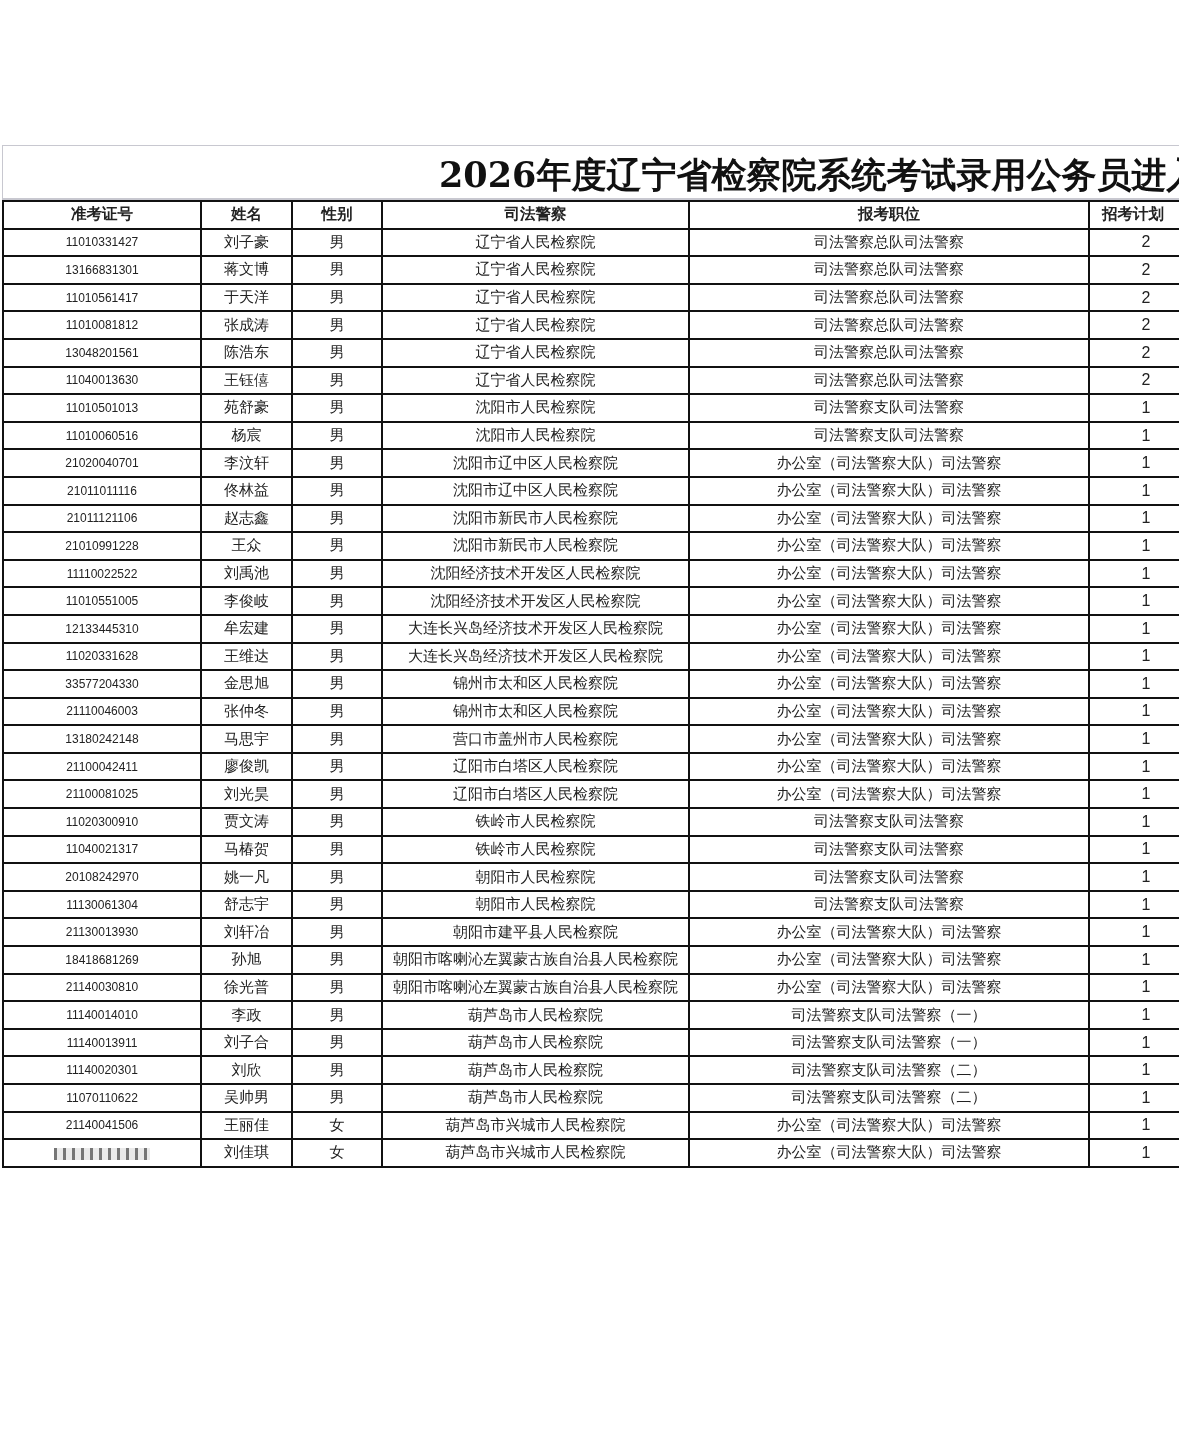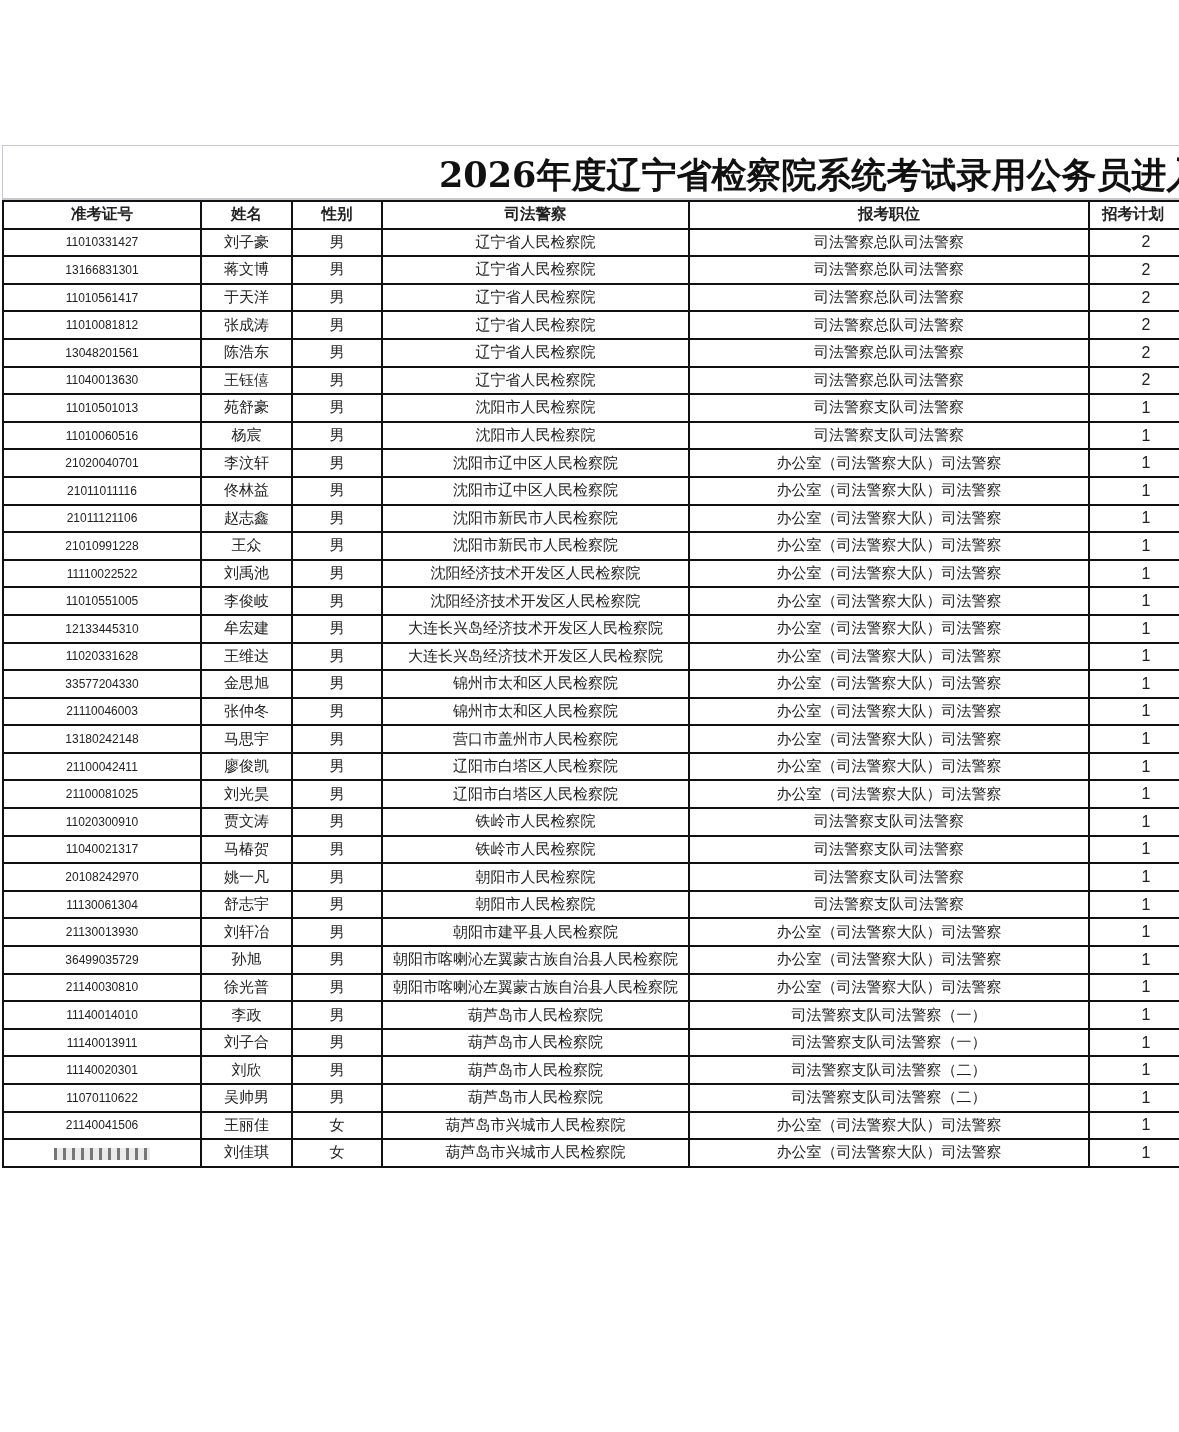--- a/index.html
+++ b/index.html
@@ -249,21 +249,21 @@
         </tr>
         <tr>
           <td class="id">21130013930</td>
           <td>刘轩冶</td>
           <td>男</td>
           <td>朝阳市建平县人民检察院</td>
           <td>办公室（司法警察大队）司法警察</td>
           <td class="plan">1</td>
         </tr>
         <tr>
-          <td class="id">36499035729</td>
+          <td class="id">18418681269</td>
           <td>孙旭</td>
           <td>男</td>
           <td>朝阳市喀喇沁左翼蒙古族自治县人民检察院</td>
           <td>办公室（司法警察大队）司法警察</td>
           <td class="plan">1</td>
         </tr>
         <tr>
           <td class="id">21140030810</td>
           <td>徐光普</td>
           <td>男</td>

